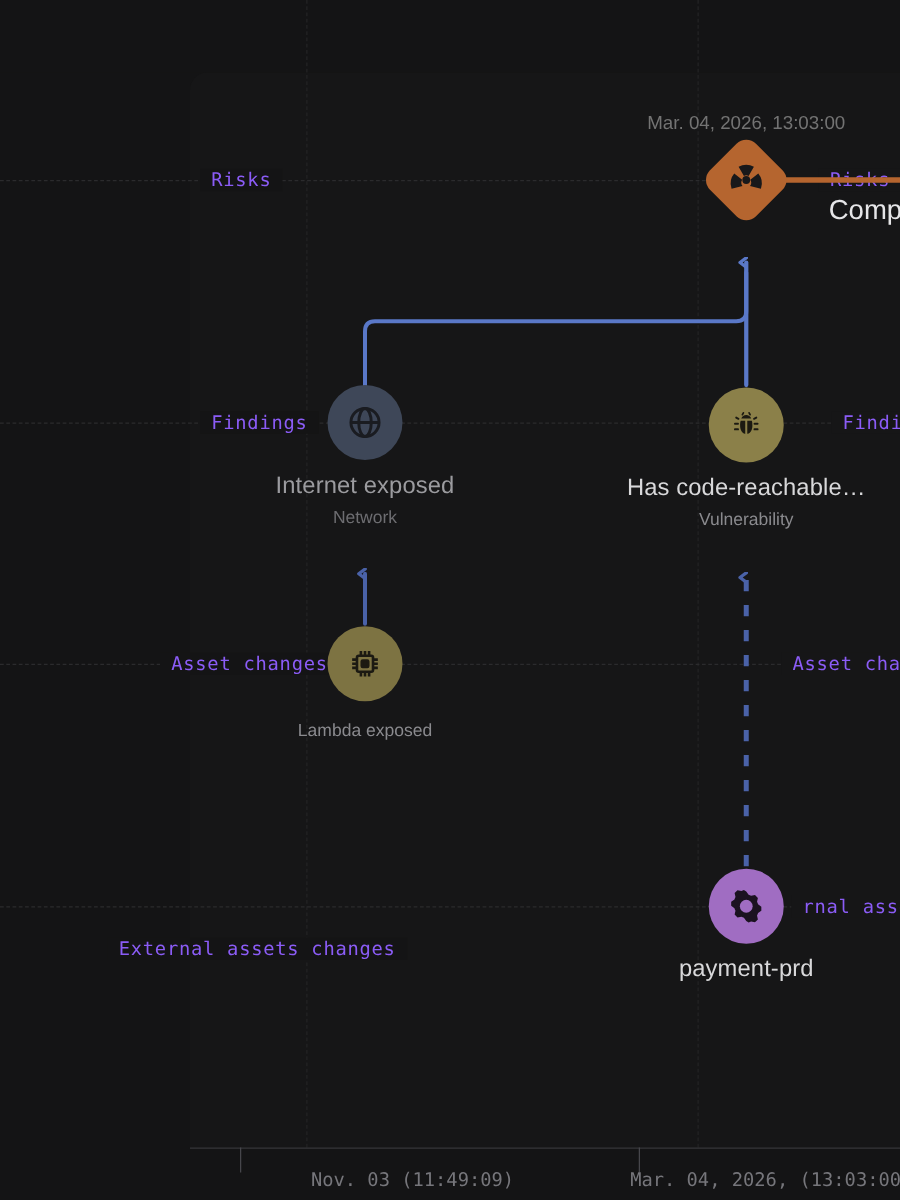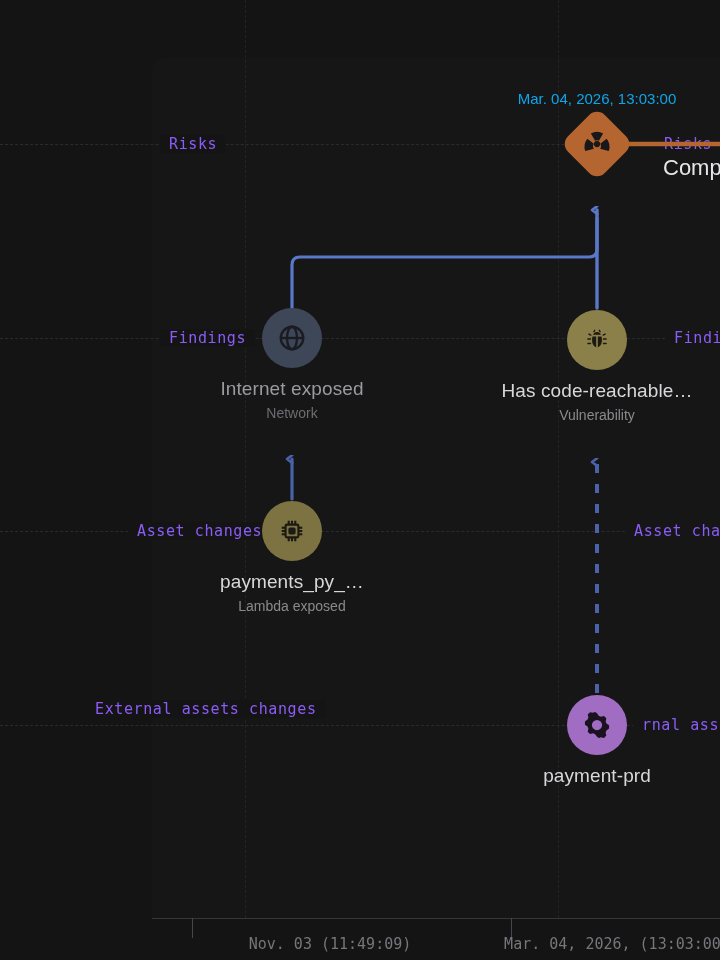--- a/index.html
+++ b/index.html
@@ -146,21 +146,21 @@
     color: #8a8a8e;
     margin-top: 4px;
   }
   .node-date-above {
     position: absolute;
     bottom: 100%;
     margin-bottom: 11px;
     text-align: center;
     white-space: nowrap;
     font-size: 15px;
-    color: #0ea5e9;
+    color: #737373;
     margin-top: 40px;
   }
 
   
   .axis-line {
     position: absolute;
     left: 152px;
     top: 918px;
     width: 568px;
     height: 0;
@@ -200,21 +200,21 @@
 
   <div class="lane" style="top:338px"></div>
   <div class="lane-label" style="left:160px; top:338px">Findings</div>
   <div class="lane-label right" style="left:665px; top:338px">Findings</div>
 
   <div class="lane" style="top:531px"></div>
   <div class="lane-label" style="left:128px; top:531px">Asset changes</div>
   <div class="lane-label right" style="left:625px; top:531px">Asset changes</div>
 
   <div class="lane" style="top:725px"></div>
-  <div class="lane-label" style="left:86px; top:709px">External assets changes</div>
+  <div class="lane-label" style="left:86px; top:759px">External assets changes</div>
   <div class="lane-label right" style="left:633px; top:725px">rnal assets</div>
 
   <svg id="edges" viewBox="0 0 720 960">
     <defs>
       <marker id="arrow-blue" markerWidth="9" markerHeight="9" refX="4.5" refY="7.4" orient="auto" markerUnits="userSpaceOnUse">
         <path d="M0.6 7.6 L4.5 2.4 L8.4 7.6" fill="none" stroke="#4a62a8" stroke-width="2.6" stroke-linecap="round" stroke-linejoin="round"></path>
       </marker>
       <marker id="arrow-blue-light" markerWidth="9" markerHeight="9" refX="4.5" refY="7.4" orient="auto" markerUnits="userSpaceOnUse">
         <path d="M0.6 7.6 L4.5 2.4 L8.4 7.6" fill="none" stroke="#5a78c8" stroke-width="2.6" stroke-linecap="round" stroke-linejoin="round"></path>
       </marker>
@@ -301,21 +301,20 @@
           <line x1="3.2" y1="9.2" x2="6.5" y2="9.2"></line>
           <line x1="3.2" y1="12" x2="6.5" y2="12"></line>
           <line x1="3.2" y1="14.8" x2="6.5" y2="14.8"></line>
           <line x1="17.5" y1="9.2" x2="20.8" y2="9.2"></line>
           <line x1="17.5" y1="12" x2="20.8" y2="12"></line>
           <line x1="17.5" y1="14.8" x2="20.8" y2="14.8"></line>
         </svg>
       </span>
     </div>
     <div class="node-text">
-      <div class="node-title">payments_py_…</div>
       <div class="node-subtitle">Lambda exposed</div>
     </div>
   </div>
 
   <div class="node" style="left:597px; top:725px">
     <div class="node-shape shape-circle" style="background:#a06dc2">
       <span class="glyph">
         <svg width="30" height="30" viewBox="0 0 24 24" fill="#1b1220">
           <path d="M12 2.6l1.5 2.1a7.6 7.6 0 0 1 1.6.65l2.5-.55 1.85 1.85-.55 2.5c.27.5.49 1.04.65 1.6l2.1 1.5v2.6l-2.1 1.5a7.6 7.6 0 0 1-.65 1.6l.55 2.5-1.85 1.85-2.5-.55c-.5.27-1.04.49-1.6.65L12 21.4l-1.5-2.1a7.6 7.6 0 0 1-1.6-.65l-2.5.55-1.85-1.85.55-2.5a7.6 7.6 0 0 1-.65-1.6l-2.1-1.5v-2.6l2.1-1.5c.16-.56.38-1.1.65-1.6l-.55-2.5 1.85-1.85 2.5.55c.5-.27 1.04-.49 1.6-.65z"></path>
           <circle cx="12" cy="12" r="4.1" fill="#a06dc2"></circle>

